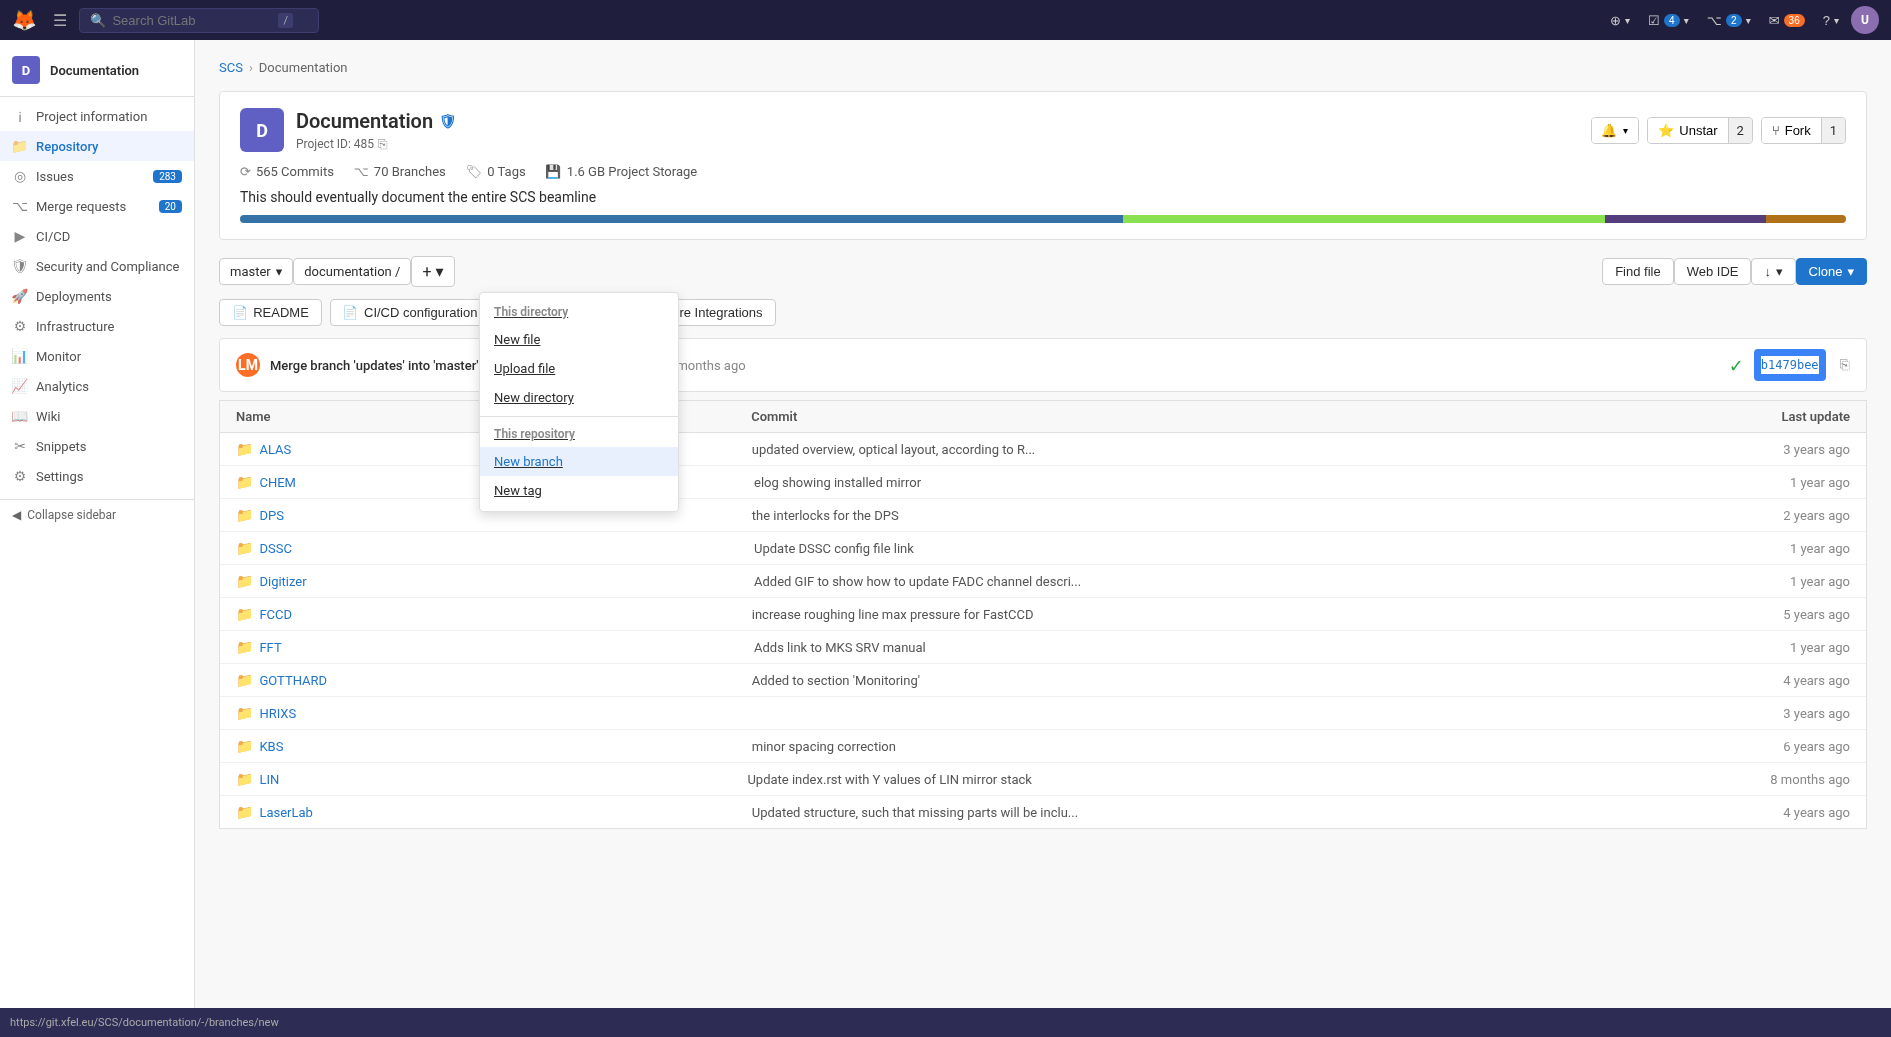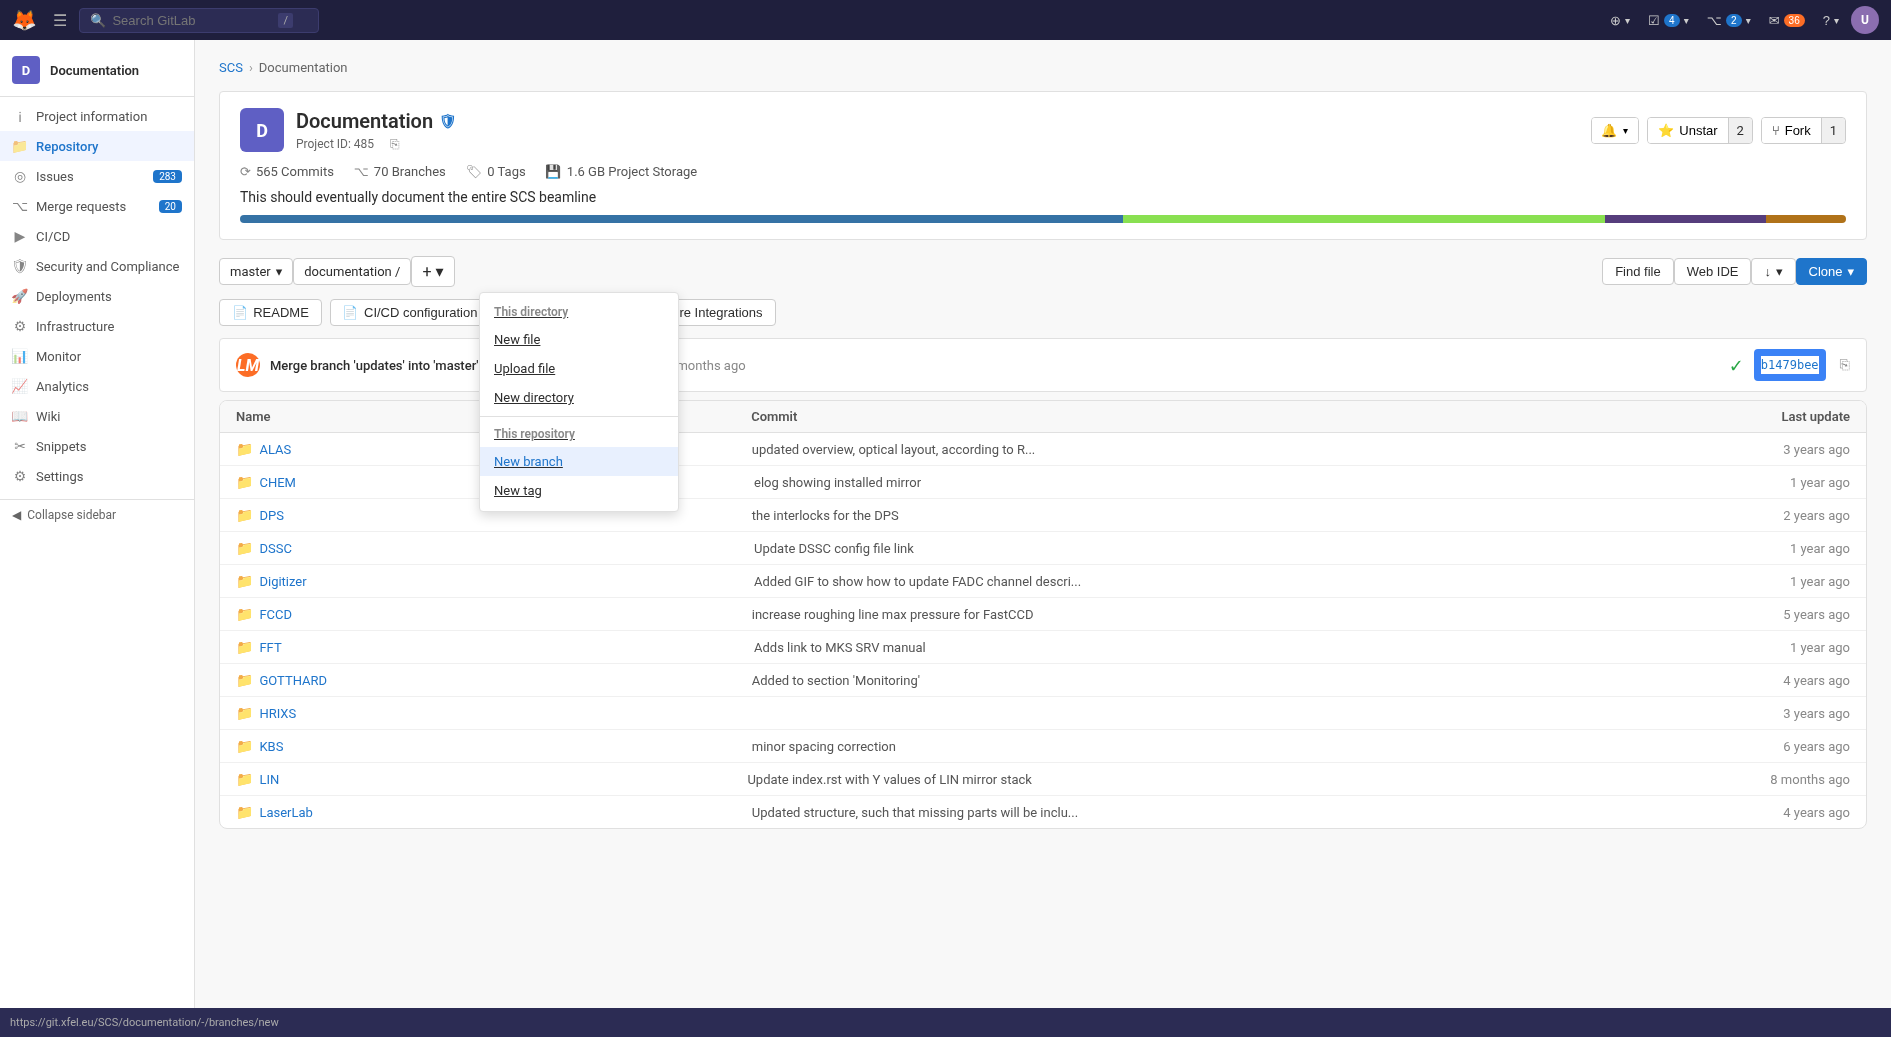--- a/index.html
+++ b/index.html
@@ -173,21 +173,21 @@
     .project-title-left { display: flex; align-items: center; gap: 12px; }
     .project-avatar {
       width: 44px; height: 44px;
       background: #5f5fc4;
       color: white;
       border-radius: 6px;
       display: flex; align-items: center; justify-content: center;
       font-size: 18px; font-weight: bold;
     }
     .project-name { font-size: 20px; font-weight: 600; display: flex; align-items: center; gap: 6px; }
-    .project-id { font-size: 12px; color: #666; display: flex; align-items: center; gap: 16px; margin-top: 4px; }
+    .project-id { font-size: 12px; color: #666; display: flex; align-items: center; gap: 4px; margin-top: 4px; }
     .project-actions { display: flex; align-items: center; gap: 8px; }
     .btn {
       border: 1px solid #ccc;
       background: white;
       border-radius: 4px;
       padding: 5px 12px;
       cursor: pointer;
       font-size: 13px;
       display: flex;
       align-items: center;
@@ -326,21 +326,21 @@
       display: flex;
       align-items: center;
       gap: 8px;
       margin-bottom: 12px;
     }
 
     
     .file-table {
       background: white;
       border: 1px solid #e0e0e0;
-      border-radius: 8px;
+      border-radius: 0;
       overflow: hidden;
     }
     .file-table-header {
       display: grid;
       grid-template-columns: 1fr 2fr auto;
       padding: 8px 16px;
       background: #f8f8f8;
       border-bottom: 1px solid #e0e0e0;
       font-weight: 600;
       font-size: 13px;
@@ -377,21 +377,21 @@
       align-items: center;
       gap: 10px;
       font-size: 13px;
     }
     .commit-avatar {
       width: 24px; height: 24px;
       border-radius: 50%;
       background: #fc6d26;
       color: white;
       display: flex; align-items: center; justify-content: center;
-      font-size: 16px; font-weight: bold; font-style: italic;
+      font-size: 14px; font-weight: bold;
     }
     .commit-check { color: #28a745; font-size: 18px; }
     .commit-hash {
       border: 7px solid #3b82f6;
       border-radius: 4px;
       padding: 2px 0;
       font-family: monospace;
       font-size: 12px;
       color: #1f75cb;
       cursor: pointer;

